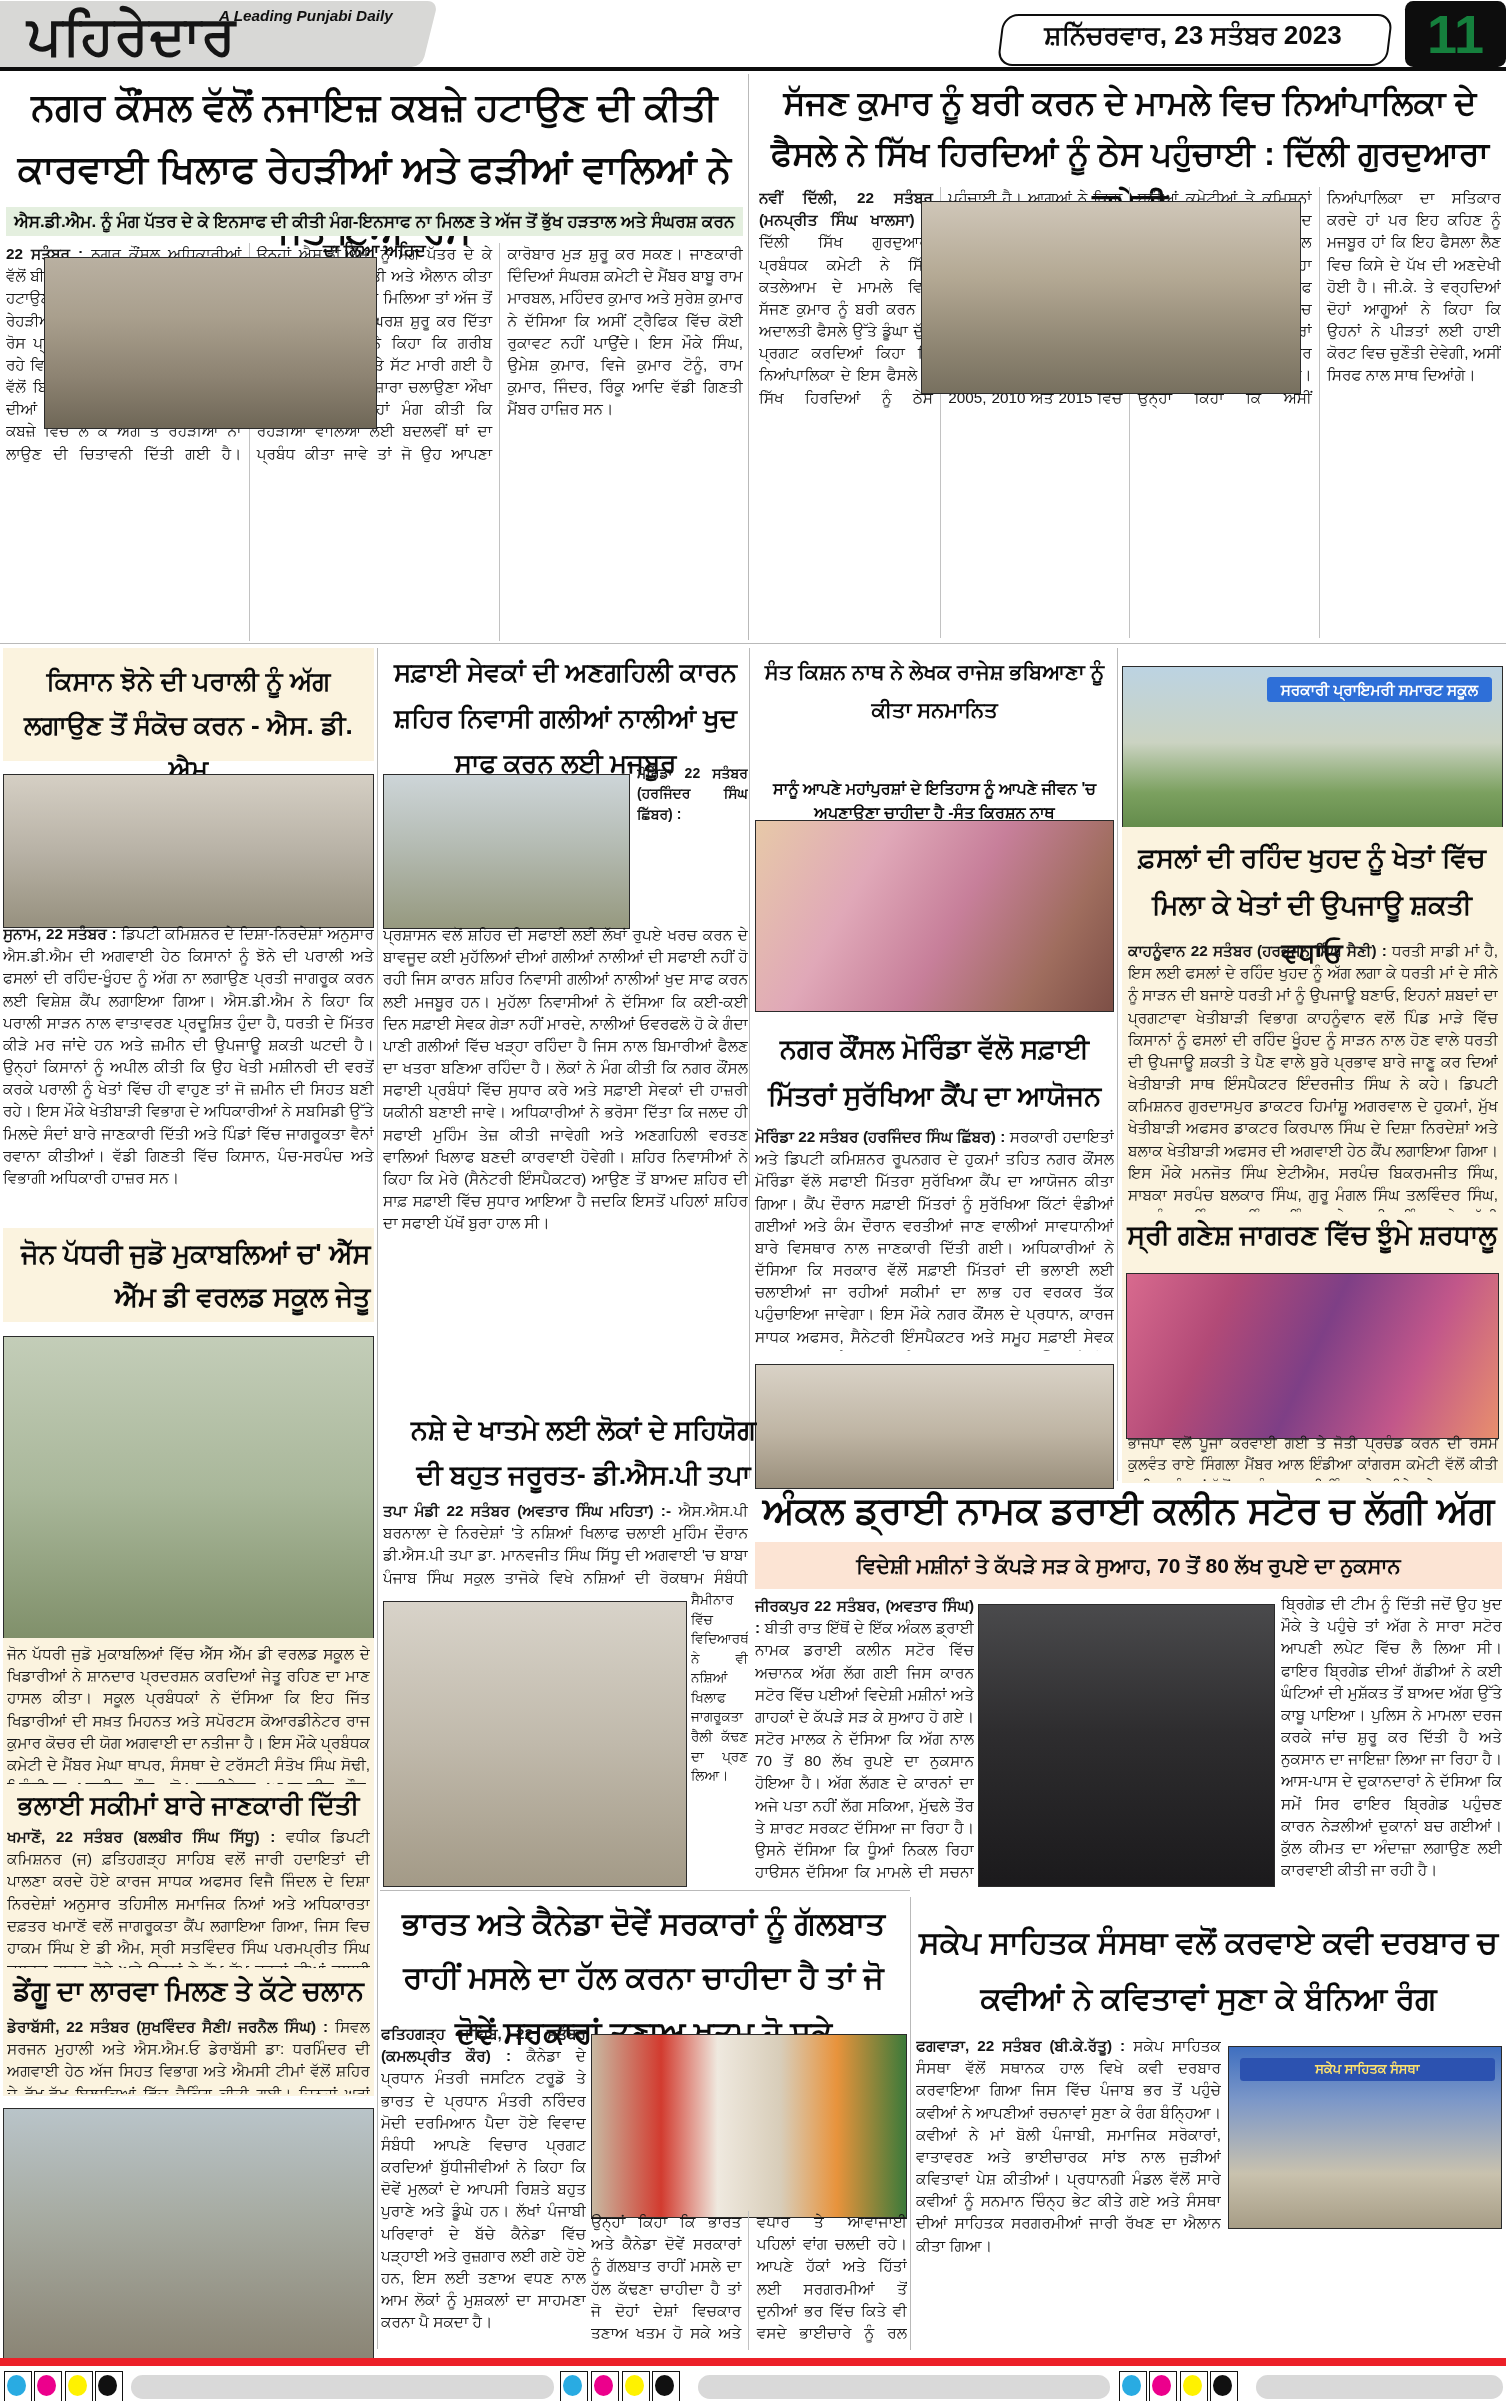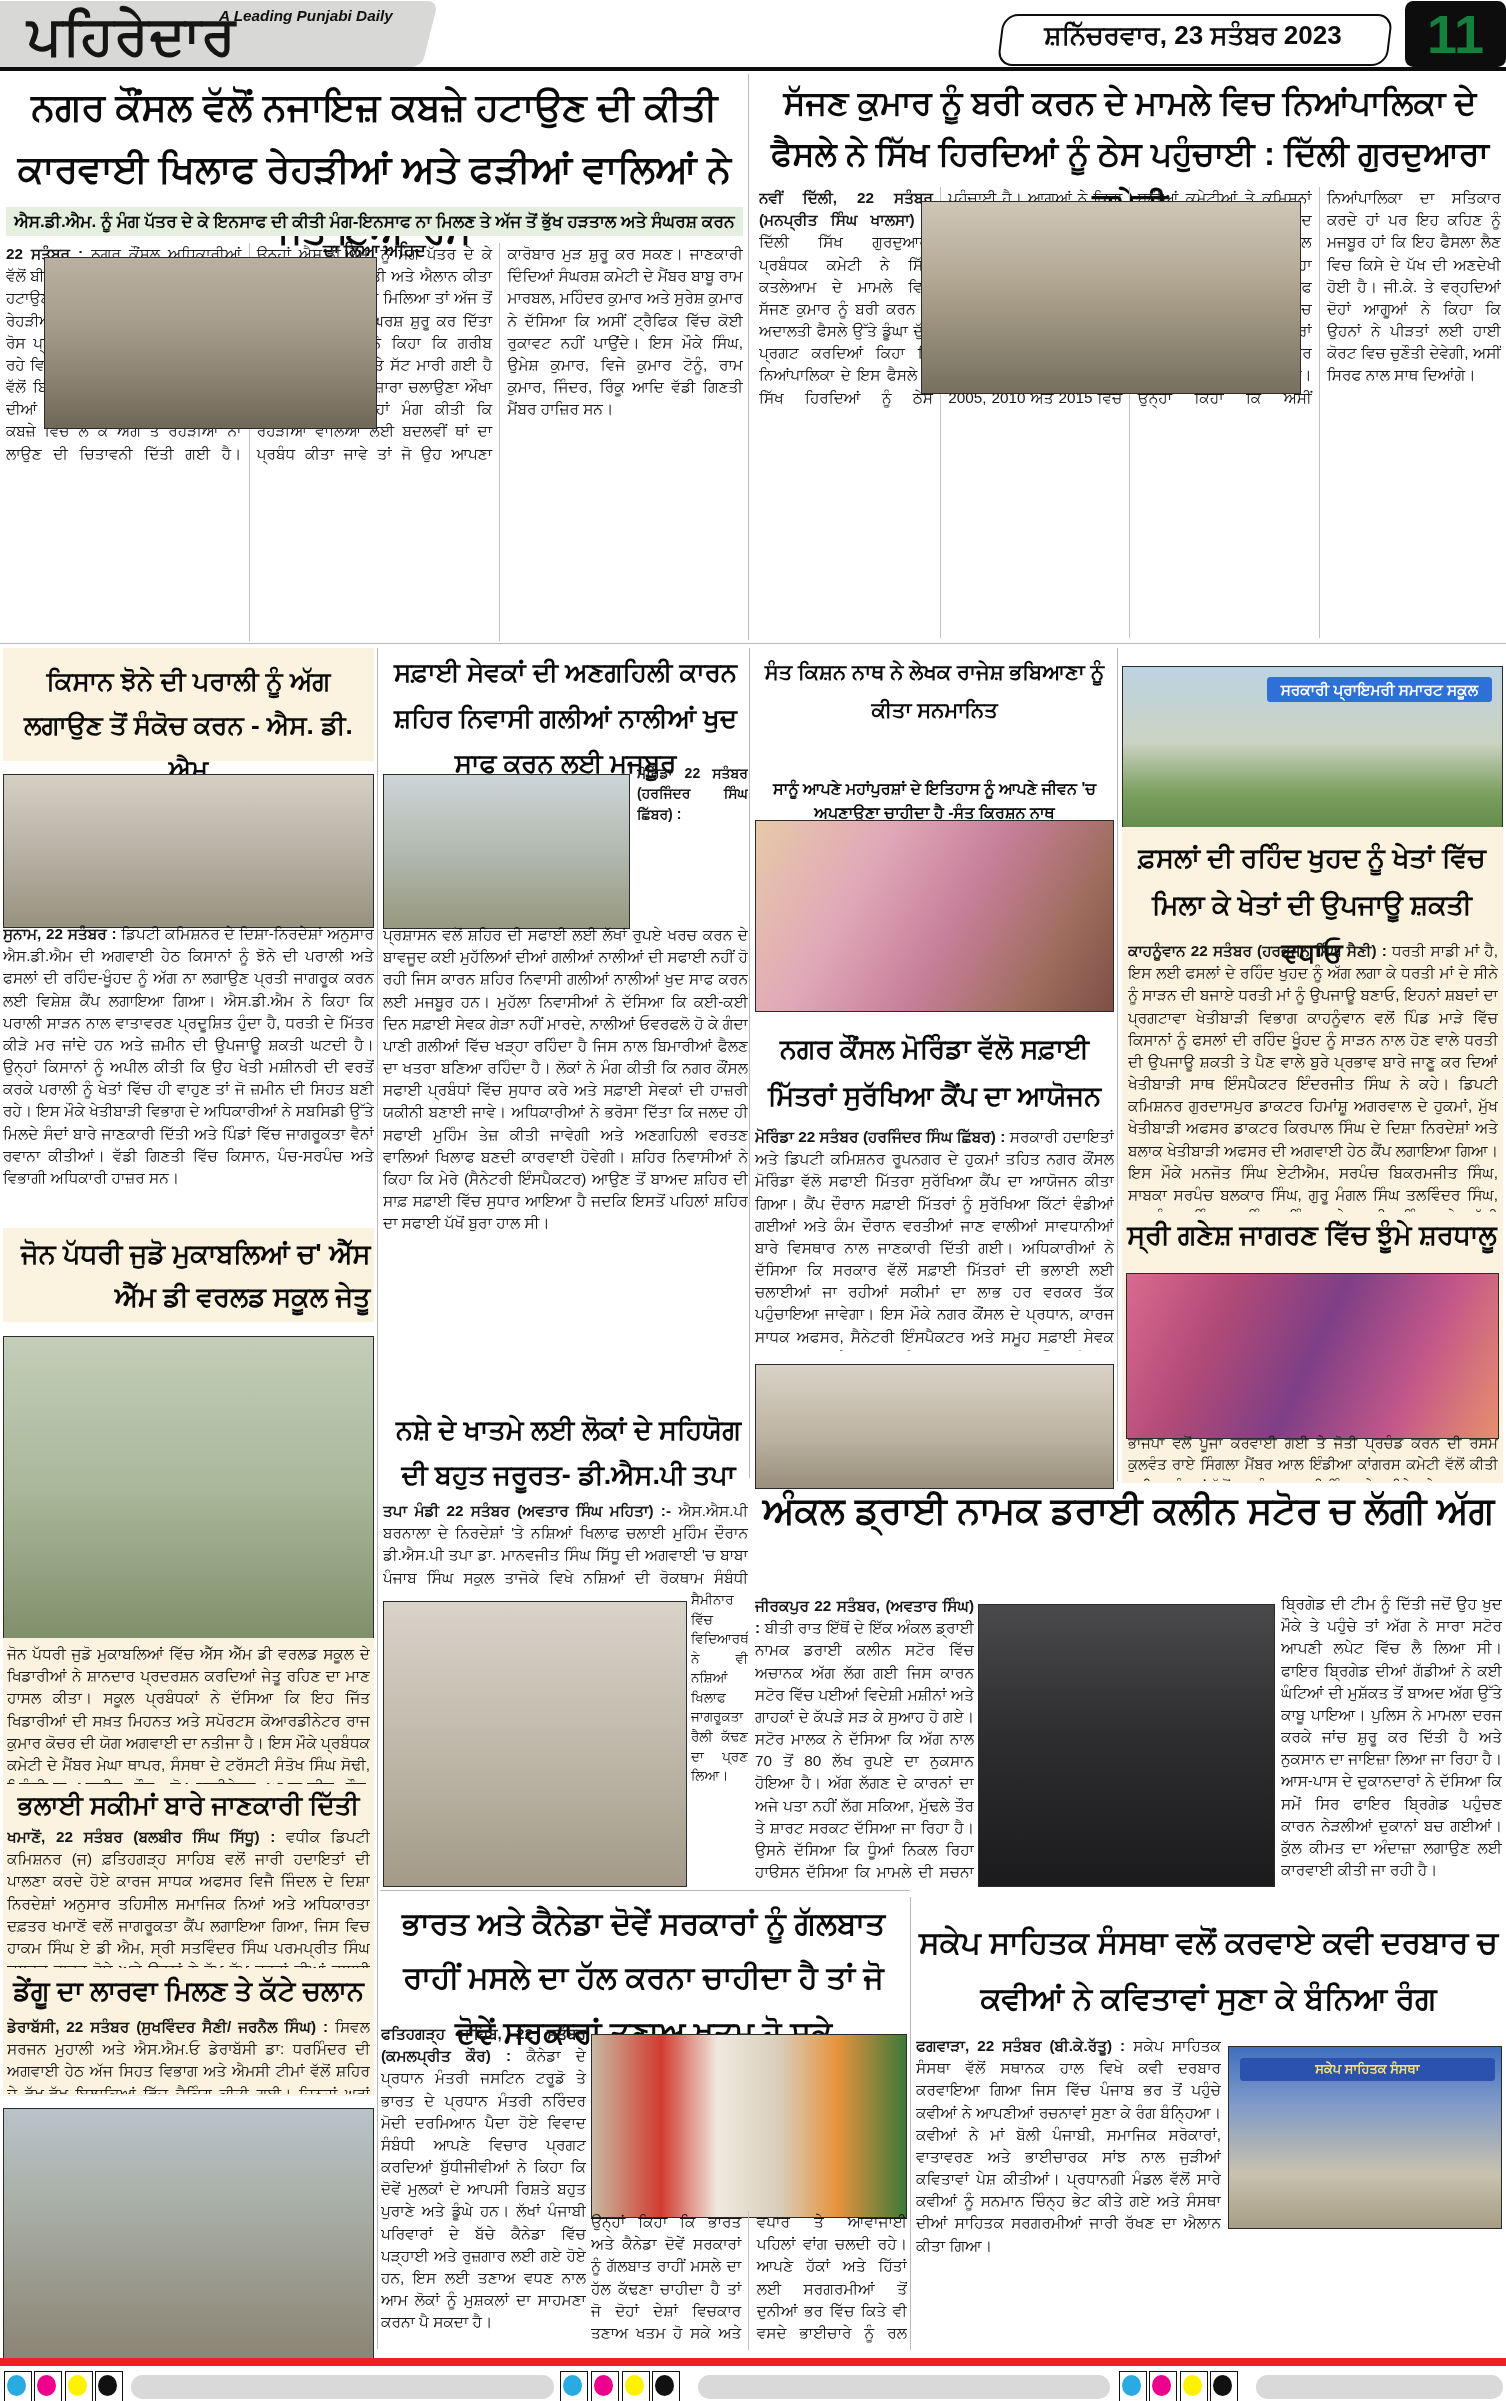--- a/index.html
+++ b/index.html
@@ -131,20 +131,21 @@
   </div>
 
   <div class="abs headline" style="left:755px;top:1026px;width:359px;height:95px;font-size:27px;line-height:1.75;">ਨਗਰ ਕੌਂਸਲ ਮੋਰਿੰਡਾ ਵੱਲੋ ਸਫ਼ਾਈ ਮਿੱਤਰਾਂ ਸੁਰੱਖਿਆ ਕੈਂਪ ਦਾ ਆਯੋਜਨ</div>
   <div class="abs body-text" style="left:755px;top:1126px;width:359px;height:225px;">
     <span class="byline">ਮੋਰਿੰਡਾ 22 ਸਤੰਬਰ (ਹਰਜਿੰਦਰ ਸਿੰਘ ਛਿੱਬਰ) :</span>
     <span>ਸਰਕਾਰੀ ਹਦਾਇਤਾਂ ਅਤੇ ਡਿਪਟੀ ਕਮਿਸ਼ਨਰ ਰੂਪਨਗਰ ਦੇ ਹੁਕਮਾਂ ਤਹਿਤ ਨਗਰ ਕੌਂਸਲ ਮੋਰਿੰਡਾ ਵੱਲੋ ਸਫਾਈ ਮਿੱਤਰਾ ਸੁਰੱਖਿਆ ਕੈਂਪ ਦਾ ਆਯੋਜਨ ਕੀਤਾ ਗਿਆ। ਕੈਂਪ ਦੌਰਾਨ ਸਫ਼ਾਈ ਮਿੱਤਰਾਂ ਨੂੰ ਸੁਰੱਖਿਆ ਕਿੱਟਾਂ ਵੰਡੀਆਂ ਗਈਆਂ ਅਤੇ ਕੰਮ ਦੌਰਾਨ ਵਰਤੀਆਂ ਜਾਣ ਵਾਲੀਆਂ ਸਾਵਧਾਨੀਆਂ ਬਾਰੇ ਵਿਸਥਾਰ ਨਾਲ ਜਾਣਕਾਰੀ ਦਿੱਤੀ ਗਈ। ਅਧਿਕਾਰੀਆਂ ਨੇ ਦੱਸਿਆ ਕਿ ਸਰਕਾਰ ਵੱਲੋਂ ਸਫ਼ਾਈ ਮਿੱਤਰਾਂ ਦੀ ਭਲਾਈ ਲਈ ਚਲਾਈਆਂ ਜਾ ਰਹੀਆਂ ਸਕੀਮਾਂ ਦਾ ਲਾਭ ਹਰ ਵਰਕਰ ਤੱਕ ਪਹੁੰਚਾਇਆ ਜਾਵੇਗਾ। ਇਸ ਮੌਕੇ ਨਗਰ ਕੌਂਸਲ ਦੇ ਪ੍ਰਧਾਨ, ਕਾਰਜ ਸਾਧਕ ਅਫਸਰ, ਸੈਨੇਟਰੀ ਇੰਸਪੈਕਟਰ ਅਤੇ ਸਮੂਹ ਸਫ਼ਾਈ ਸੇਵਕ ਹਾਜ਼ਰ ਸਨ। ਐਮ. ਸੀ., ਐਸ. ਆਈ., ਡੀ. ਡੀ. ਓ. ਅਤੇ ਹੋਰ ਅਧਿਕਾਰੀਆਂ ਨੇ ਸਫ਼ਾਈ ਮਿੱਤਰਾਂ ਦੇ ਯੋਗਦਾਨ ਦੀ ਸ਼ਲਾਘਾ ਕੀਤੀ।</span>
   </div>
   <div class="abs photo ph-meeting" style="left:755px;top:1353px;width:359px;height:125px;"></div>
 
   <div class="abs headline" style="left:755px;top:1484px;width:747px;height:53px;font-size:37px;line-height:1.45;">ਅੰਕਲ ਡ੍ਰਾਈ ਨਾਮਕ ਡਰਾਈ ਕਲੀਨ ਸਟੋਰ ਚ ਲੱਗੀ ਅੱਗ</div>
+  <div class="abs subhead peach" style="left:755px;top:1542px;width:747px;height:47px;font-size:21px;line-height:47px;">ਵਿਦੇਸ਼ੀ ਮਸ਼ੀਨਾਂ ਤੇ ਕੱਪੜੇ ਸੜ ਕੇ ਸੁਆਹ, 70 ਤੋਂ 80 ਲੱਖ ਰੁਪਏ ਦਾ ਨੁਕਸਾਨ</div>
   <div class="abs body-text" style="left:755px;top:1595px;width:219px;height:283px;">
     <span class="byline">ਜੀਰਕਪੁਰ 22 ਸਤੰਬਰ, (ਅਵਤਾਰ ਸਿੰਘ) :</span>
     <span>ਬੀਤੀ ਰਾਤ ਇੱਥੋਂ ਦੇ ਇੱਕ ਅੰਕਲ ਡ੍ਰਾਈ ਨਾਮਕ ਡਰਾਈ ਕਲੀਨ ਸਟੋਰ ਵਿੱਚ ਅਚਾਨਕ ਅੱਗ ਲੱਗ ਗਈ ਜਿਸ ਕਾਰਨ ਸਟੋਰ ਵਿੱਚ ਪਈਆਂ ਵਿਦੇਸ਼ੀ ਮਸ਼ੀਨਾਂ ਅਤੇ ਗਾਹਕਾਂ ਦੇ ਕੱਪੜੇ ਸੜ ਕੇ ਸੁਆਹ ਹੋ ਗਏ। ਸਟੋਰ ਮਾਲਕ ਨੇ ਦੱਸਿਆ ਕਿ ਅੱਗ ਨਾਲ 70 ਤੋਂ 80 ਲੱਖ ਰੁਪਏ ਦਾ ਨੁਕਸਾਨ ਹੋਇਆ ਹੈ। ਅੱਗ ਲੱਗਣ ਦੇ ਕਾਰਨਾਂ ਦਾ ਅਜੇ ਪਤਾ ਨਹੀਂ ਲੱਗ ਸਕਿਆ, ਮੁੱਢਲੇ ਤੌਰ ਤੇ ਸ਼ਾਰਟ ਸਰਕਟ ਦੱਸਿਆ ਜਾ ਰਿਹਾ ਹੈ। ਉਸਨੇ ਦੱਸਿਆ ਕਿ ਧੂੰਆਂ ਨਿਕਲ ਰਿਹਾ ਹਾਊਸਨ ਦੱਸਿਆ ਕਿ ਮਾਮਲੇ ਦੀ ਸੂਚਨਾ ਫਾਇਰ ਬ੍ਰਿਗੇਡ ਨੂੰ ਦਿੱਤੀ ਗਈ।</span>
   </div>
   <div class="abs photo ph-fire" style="left:978px;top:1593px;width:297px;height:283px;"></div>
   <div class="abs body-text" style="left:1281px;top:1593px;width:221px;height:285px;">
     <span>ਬ੍ਰਿਗੇਡ ਦੀ ਟੀਮ ਨੂੰ ਦਿੱਤੀ ਜਦੋਂ ਉਹ ਖੁਦ ਮੌਕੇ ਤੇ ਪਹੁੰਚੇ ਤਾਂ ਅੱਗ ਨੇ ਸਾਰਾ ਸਟੋਰ ਆਪਣੀ ਲਪੇਟ ਵਿੱਚ ਲੈ ਲਿਆ ਸੀ। ਫਾਇਰ ਬ੍ਰਿਗੇਡ ਦੀਆਂ ਗੱਡੀਆਂ ਨੇ ਕਈ ਘੰਟਿਆਂ ਦੀ ਮੁਸ਼ੱਕਤ ਤੋਂ ਬਾਅਦ ਅੱਗ ਉੱਤੇ ਕਾਬੂ ਪਾਇਆ। ਪੁਲਿਸ ਨੇ ਮਾਮਲਾ ਦਰਜ ਕਰਕੇ ਜਾਂਚ ਸ਼ੁਰੂ ਕਰ ਦਿੱਤੀ ਹੈ ਅਤੇ ਨੁਕਸਾਨ ਦਾ ਜਾਇਜ਼ਾ ਲਿਆ ਜਾ ਰਿਹਾ ਹੈ। ਆਸ-ਪਾਸ ਦੇ ਦੁਕਾਨਦਾਰਾਂ ਨੇ ਦੱਸਿਆ ਕਿ ਸਮੇਂ ਸਿਰ ਫਾਇਰ ਬ੍ਰਿਗੇਡ ਪਹੁੰਚਣ ਕਾਰਨ ਨੇੜਲੀਆਂ ਦੁਕਾਨਾਂ ਬਚ ਗਈਆਂ। ਕੁੱਲ ਕੀਮਤ ਦਾ ਅੰਦਾਜ਼ਾ ਲਗਾਉਣ ਲਈ ਕਾਰਵਾਈ ਕੀਤੀ ਜਾ ਰਹੀ ਹੈ।</span>
   </div>
 
   <div class="abs cream" style="left:2.9px;top:1228px;width:371px;height:94px;">
@@ -162,21 +163,21 @@
     <span>ਵਧੀਕ ਡਿਪਟੀ ਕਮਿਸ਼ਨਰ (ਜ) ਫ਼ਤਿਹਗੜ੍ਹ ਸਾਹਿਬ ਵਲੋਂ ਜਾਰੀ ਹਦਾਇਤਾਂ ਦੀ ਪਾਲਣਾ ਕਰਦੇ ਹੋਏ ਕਾਰਜ ਸਾਧਕ ਅਫਸਰ ਵਿਜੈ ਜਿੰਦਲ ਦੇ ਦਿਸ਼ਾ ਨਿਰਦੇਸ਼ਾਂ ਅਨੁਸਾਰ ਤਹਿਸੀਲ ਸਮਾਜਿਕ ਨਿਆਂ ਅਤੇ ਅਧਿਕਾਰਤਾ ਦਫ਼ਤਰ ਖਮਾਣੋਂ ਵਲੋਂ ਜਾਗਰੂਕਤਾ ਕੈਂਪ ਲਗਾਇਆ ਗਿਆ, ਜਿਸ ਵਿਚ ਹਾਕਮ ਸਿੰਘ ਏ ਡੀ ਐਮ, ਸ੍ਰੀ ਸਤਵਿੰਦਰ ਸਿੰਘ ਪਰਮਪ੍ਰੀਤ ਸਿੰਘ ਕਲਰਕ ਹਾਜ਼ਰ ਹੋਏ ਅਤੇ ਉਹਨਾਂ ਨੇ ਵੱਖ ਵੱਖ ਤਰ੍ਹਾਂ ਦੀਆਂ ਭਲਾਈ ਸਕੀਮਾਂ ਬਾਰੇ ਜਾਣਕਾਰੀ ਦਿੱਤੀ। ਇਸ ਮੌਕੇ ਸੀ ਐਫ਼ ਜਸਵਿੰਦਰ ਕੌਰ, ਕਲਰਕ ਰਵਦੀਪ ਸਿੰਘ, ਸਮੂਹ ਸਟਾਫ ਸਫ਼ਾਈ ਸੇਵਕਾਂ ਅਤੇ ਕੁਝ ਸ਼ਹਿਰ ਨਿਵਾਸੀ ਹਾਜ਼ਰ ਸਨ।</span>
   </div>
 
   <div class="abs headline" style="left:7px;top:1973px;width:363px;height:38px;font-size:27px;line-height:1.4;">ਡੇਂਗੂ ਦਾ ਲਾਰਵਾ ਮਿਲਣ ਤੇ ਕੱਟੇ ਚਲਾਨ</div>
   <div class="abs body-text" style="left:7px;top:2016px;width:363px;height:78px;">
     <span class="byline">ਡੇਰਾਬੱਸੀ, 22 ਸਤੰਬਰ (ਸੁਖਵਿੰਦਰ ਸੈਣੀ/ ਜਰਨੈਲ ਸਿੰਘ) :</span>
     <span>ਸਿਵਲ ਸਰਜਨ ਮੁਹਾਲੀ ਅਤੇ ਐਸ.ਐਮ.ਓ ਡੇਰਾਬੱਸੀ ਡਾ: ਧਰਮਿੰਦਰ ਦੀ ਅਗਵਾਈ ਹੇਠ ਅੱਜ ਸਿਹਤ ਵਿਭਾਗ ਅਤੇ ਐਮਸੀ ਟੀਮਾਂ ਵੱਲੋਂ ਸ਼ਹਿਰ ਦੇ ਵੱਖ-ਵੱਖ ਇਲਾਕਿਆਂ ਵਿੱਚ ਚੈਕਿੰਗ ਕੀਤੀ ਗਈ। ਜਿਨ੍ਹਾਂ ਘਰਾਂ ਅਤੇ ਦੁਕਾਨਾਂ ਵਿੱਚ ਡੇਂਗੂ ਦਾ ਲਾਰਵਾ ਮਿਲਿਆ ਉਨ੍ਹਾਂ ਦੇ ਮੌਕੇ ਉੱਤੇ ਹੀ ਚਲਾਨ ਕੱਟੇ ਗਏ ਅਤੇ ਲੋਕਾਂ ਨੂੰ ਪਾਣੀ ਖੜ੍ਹਾ ਨਾ ਹੋਣ ਦੇਣ ਦੀ ਅਪੀਲ ਕੀਤੀ ਗਈ।</span>
   </div>
   <div class="abs photo ph-house" style="left:2.9px;top:2097px;width:371px;height:254px;"></div>
 
-  <div class="abs headline" style="left:386px;top:1408px;width:365px;height:88px;font-size:27px;line-height:1.65;">ਨਸ਼ੇ ਦੇ ਖਾਤਮੇ ਲਈ ਲੋਕਾਂ ਦੇ ਸਹਿਯੋਗ ਦੀ ਬਹੁਤ ਜਰੂਰਤ- ਡੀ.ਐਸ.ਪੀ ਤਪਾ</div>
+  <div class="abs headline" style="left:401px;top:1408px;width:365px;height:88px;font-size:27px;line-height:1.65;">ਨਸ਼ੇ ਦੇ ਖਾਤਮੇ ਲਈ ਲੋਕਾਂ ਦੇ ਸਹਿਯੋਗ ਦੀ ਬਹੁਤ ਜਰੂਰਤ- ਡੀ.ਐਸ.ਪੀ ਤਪਾ</div>
   <div class="abs body-text" style="left:383px;top:1500px;width:365px;height:86px;">
     <span class="byline">ਤਪਾ ਮੰਡੀ 22 ਸਤੰਬਰ (ਅਵਤਾਰ ਸਿੰਘ ਮਹਿਤਾ) :-</span>
     <span>ਐਸ.ਐਸ.ਪੀ ਬਰਨਾਲਾ ਦੇ ਨਿਰਦੇਸ਼ਾਂ 'ਤੇ ਨਸ਼ਿਆਂ ਖਿਲਾਫ ਚਲਾਈ ਮੁਹਿੰਮ ਦੌਰਾਨ ਡੀ.ਐਸ.ਪੀ ਤਪਾ ਡਾ. ਮਾਨਵਜੀਤ ਸਿੰਘ ਸਿੱਧੂ ਦੀ ਅਗਵਾਈ 'ਚ ਬਾਬਾ ਪੰਜਾਬ ਸਿੰਘ ਸਕੂਲ ਤਾਜੋਕੇ ਵਿਖੇ ਨਸ਼ਿਆਂ ਦੀ ਰੋਕਥਾਮ ਸੰਬੰਧੀ ਸੈਮੀਨਾਰ ਕਰਵਾਇਆ ਗਿਆ। ਇਸ ਮੌਕੇ ਡੀ.ਐਸ.ਪੀ ਤਪਾ ਡਾ. ਮਾਨਵਜੀਤ ਸਿੰਘ ਸਿੱਧੂ ਨੇ ਸੈਮੀਨਾਰ ਨੂੰ ਸੰਬੋਧਨ ਕਰਦਿਆਂ ਕਿਹਾ ਕਿ ਸੂਬੇ 'ਚ ਇਹ ਸਮੱਸਿਆ ਭਾਵੇਂ ਵੱਡੇ ਪੱਧਰ ਤੇ ਫੈਲ ਗਈ ਹੈ ਪਰ ਪੰਜਾਬ ਪੁਲਸ ਅਤੇ ਪੰਜਾਬ ਸਰਕਾਰ ਇਸ ਦੇ ਖਾਤਮੇ ਲਈ ਹਰ ਸੰਭਵ ਯਤਨ ਕਰ ਰਹੀ ਹੈ, ਨਸ਼ੇ ਦੇ ਖਾਤਮੇ ਲਈ ਲੋਕਾਂ ਦੇ ਸਹਿਯੋਗ ਦੀ ਬਹੁਤ ਜਰੂਰਤ ਹੈ ਤੇ ਅਧਿਆਪਕ ਵਰਗ ਵੱਲੋਂ ਸਮੇਂ-ਸਮੇਂ ਵਿਦਿਆਰਥੀਆਂ ਨੂੰ ਜਾਗਰੂਕ ਕੀਤਾ ਜਾਵੇ।</span>
   </div>
   <div class="abs photo ph-class" style="left:383px;top:1590px;width:304px;height:286px;"></div>
   <div class="abs body-text" style="left:691px;top:1590px;width:57px;height:286px;font-size:13.5px;">
     <span>ਸੈਮੀਨਾਰ ਵਿੱਚ ਵਿਦਿਆਰਥੀਆਂ ਨੇ ਵੀ ਨਸ਼ਿਆਂ ਖਿਲਾਫ ਜਾਗਰੂਕਤਾ ਰੈਲੀ ਕੱਢਣ ਦਾ ਪ੍ਰਣ ਲਿਆ।</span>
   </div>
 
   <div class="abs hrule" style="left:380px;top:1890px;width:530px;"></div>

